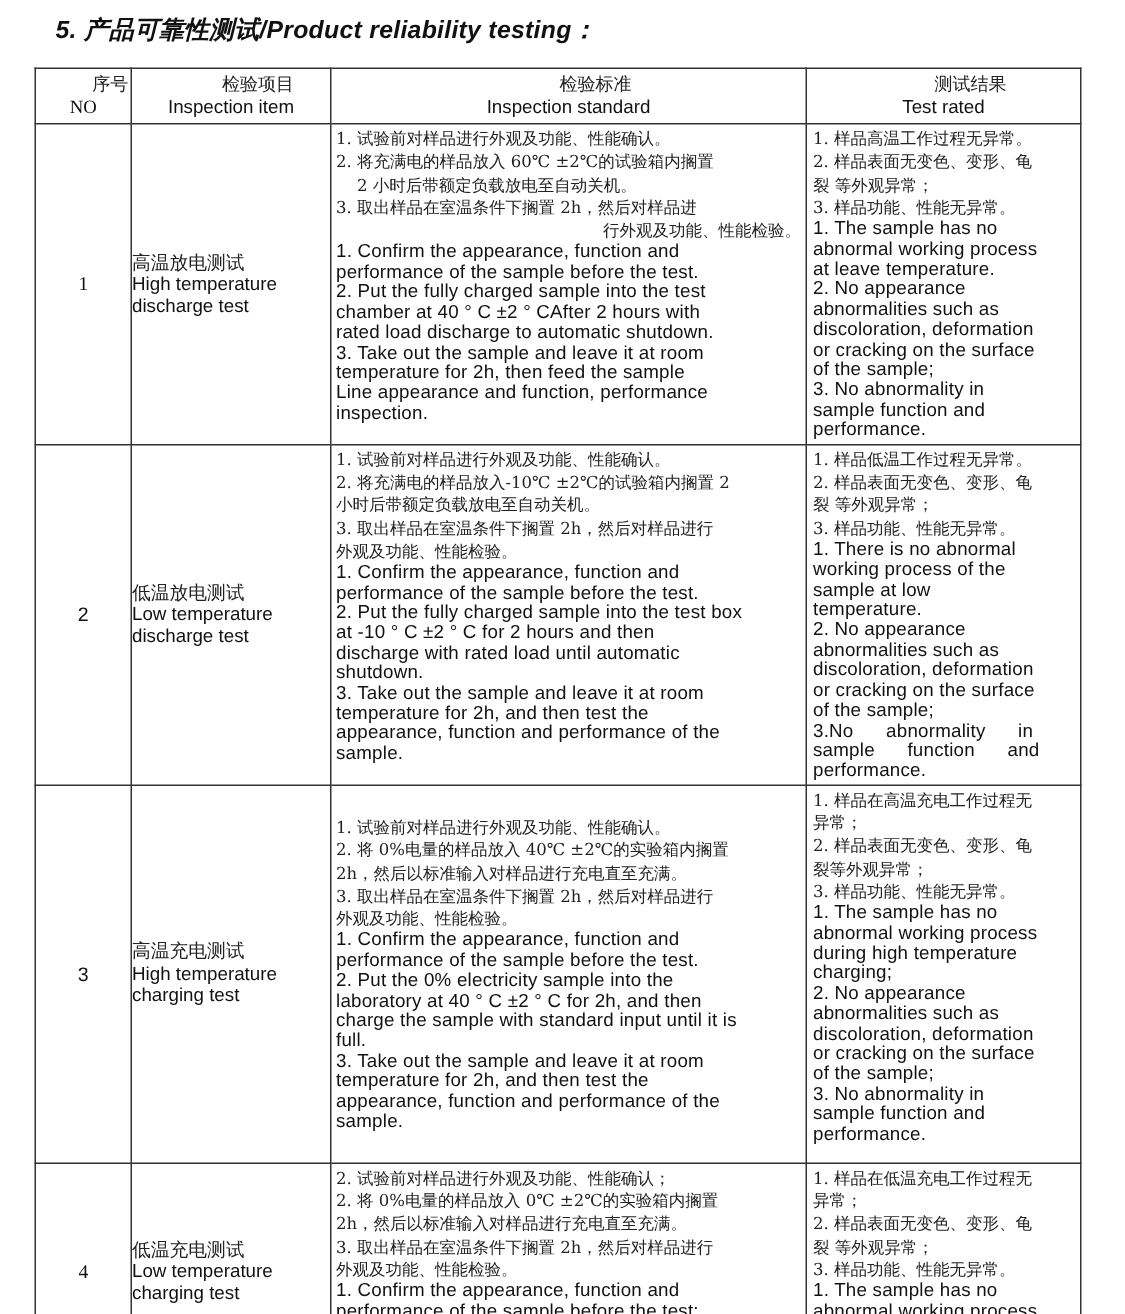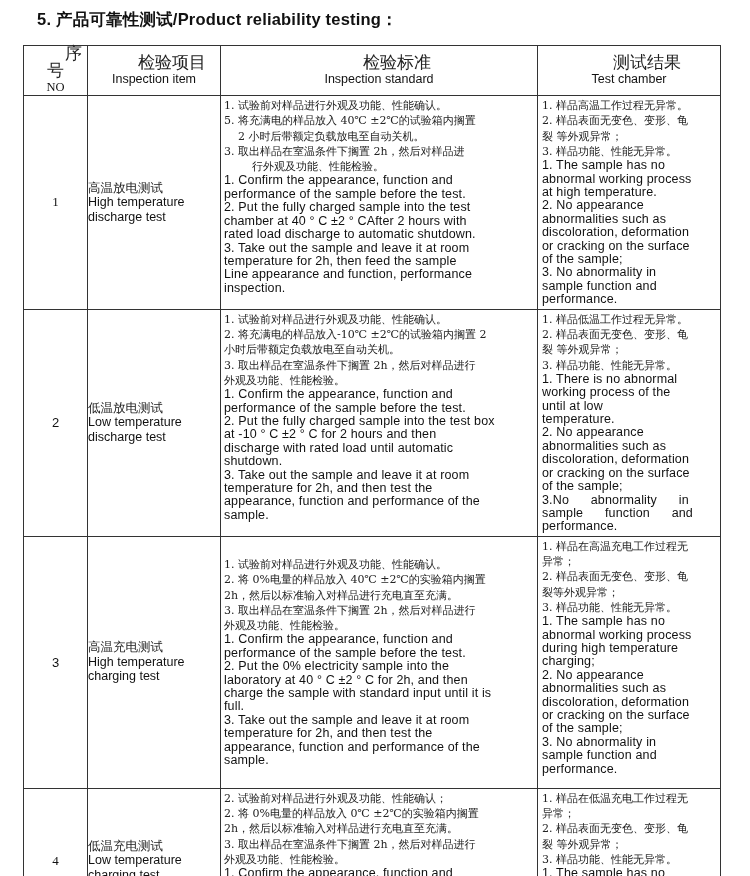--- a/index.html
+++ b/index.html
@@ -1,31 +1,31 @@
 <!DOCTYPE html>
 <html><head>
 <meta charset="utf-8">
 <style>
   html, body { margin:0; padding:0; background:#ffffff; }
   body { width:750px; height:876px; overflow:hidden; position:relative; font-family:"Liberation Sans", "DejaVu Sans", sans-serif; color:#111; }
-  .title { position:absolute; left:37px; top:9px; font-size:16.5px; font-weight:bold; letter-spacing:0.2px; white-space:nowrap; }
+  .title { position:absolute; left:37px; top:9px; font-size:16.5px; font-weight:bold; letter-spacing:0.2px; white-space:nowrap;font-style:italic; }
   .tbl { position:absolute; left:23px; top:45px; border-collapse:collapse; table-layout:fixed; }
   .tbl td, .tbl th { border:1.5px solid #333; padding:0; vertical-align:middle; }
   .tbl th { font-weight:normal; text-align:center; font-size:12.5px; line-height:15px; height:36px; }
-  .tbl th .zh { font-family:"DejaVu Serif", serif; font-size:17px; color:#222;margin-left:36px; }
+  .tbl th .zh { font-family:"DejaVu Serif", serif; font-size:12px; color:#222;margin-left:36px; }
   .c1 { width:64px; } .c2 { width:133px; } .c3 { width:317px; } .c4 { width:183px; }
   td.no { text-align:center; font-family:"Liberation Serif", serif; font-size:13px; }
   td.item { text-align:left; font-size:12.5px; line-height:14.5px; }
   td.item .zh { font-family:"DejaVu Serif", serif; font-size:12.5px; color:#222; }
   td.std { padding:2px 3px 2px 3px; font-size:12.5px; line-height:13.4px; vertical-align:top; }
   td.res { padding:2px 3px 2px 4px; font-size:12.5px; line-height:13.4px; vertical-align:top; }
   .zhl { font-family:"DejaVu Serif", serif; font-size:11px; line-height:15.3px; color:#222; display:block; }
   .enl { display:block; letter-spacing:0.15px; }
   .ind { padding-left:14px; }
-  .ind2 { padding-left:28px; }
+  .ind2 { padding-left:28px;text-align:right; }
   .r1 td { height:203px; } .r2 td { height:218px; } .r3 td { height:247px; } .r4 td { height:140px; }
   .mid { vertical-align:middle !important; }
 </style>
 </head>
 <body>
 
 <div class="title">5.  产品可靠性测试/Product reliability testing：</div>
 
 <table class="tbl">
   <colgroup>
@@ -43,57 +43,57 @@
       <th>
         <span class="zh">检验项目</span><br>
         <span>Inspection item</span>
       </th>
       <th>
         <span class="zh">检验标准</span><br>
         <span>Inspection standard</span>
       </th>
       <th>
         <span class="zh">测试结果</span><br>
-        <span>Test chamber</span>
+        <span>Test rated</span>
       </th>
     </tr>
   </thead>
   <tbody>
 
     <tr class="r1">
       <td class="no">1</td>
       <td class="item">
         <span class="zh">高温放电测试</span><br>
         <span>High temperature</span><br>
         <span>discharge test</span>
       </td>
       <td class="std">
         <span class="zhl">1.  试验前对样品进行外观及功能、性能确认。</span>
-        <span class="zhl">5.  将充满电的样品放入  40℃ ±2℃的试验箱内搁置</span>
+        <span class="zhl">2.  将充满电的样品放入  60℃ ±2℃的试验箱内搁置</span>
         <span class="zhl ind">2  小时后带额定负载放电至自动关机。</span>
         <span class="zhl">3.  取出样品在室温条件下搁置  2h，然后对样品进</span>
         <span class="zhl ind2">行外观及功能、性能检验。</span>
         <span class="enl">1. Confirm the appearance, function and</span>
         <span class="enl">performance of the sample before the test.</span>
         <span class="enl">2. Put the fully charged sample into the test</span>
         <span class="enl">chamber at 40 ° C ±2 ° CAfter 2 hours with</span>
         <span class="enl">rated load discharge to automatic shutdown.</span>
         <span class="enl">3. Take out the sample and leave it at room</span>
         <span class="enl">temperature for 2h, then feed the sample</span>
         <span class="enl">Line appearance and function, performance</span>
         <span class="enl">inspection.</span>
       </td>
       <td class="res">
         <span class="zhl">1. 样品高温工作过程无异常。</span>
         <span class="zhl">2. 样品表面无变色、变形、龟</span>
         <span class="zhl">裂  等外观异常；</span>
         <span class="zhl">3. 样品功能、性能无异常。</span>
         <span class="enl">1. The sample has no</span>
         <span class="enl">abnormal working process</span>
-        <span class="enl">at high temperature.</span>
+        <span class="enl">at leave temperature.</span>
         <span class="enl">2. No appearance</span>
         <span class="enl">abnormalities such as</span>
         <span class="enl">discoloration, deformation</span>
         <span class="enl">or cracking on the surface</span>
         <span class="enl">of the sample;</span>
         <span class="enl">3. No abnormality in</span>
         <span class="enl">sample function and</span>
         <span class="enl">performance.</span>
       </td>
     </tr>
@@ -122,21 +122,21 @@
         <span class="enl">appearance, function and performance of the</span>
         <span class="enl">sample.</span>
       </td>
       <td class="res">
         <span class="zhl">1. 样品低温工作过程无异常。</span>
         <span class="zhl">2. 样品表面无变色、变形、龟</span>
         <span class="zhl">裂  等外观异常；</span>
         <span class="zhl">3. 样品功能、性能无异常。</span>
         <span class="enl">1. There is no abnormal</span>
         <span class="enl">working process of the</span>
-        <span class="enl">until at low</span>
+        <span class="enl">sample at low</span>
         <span class="enl">temperature.</span>
         <span class="enl">2. No appearance</span>
         <span class="enl">abnormalities such as</span>
         <span class="enl">discoloration, deformation</span>
         <span class="enl">or cracking on the surface</span>
         <span class="enl">of the sample;</span>
         <span class="enl" style="white-space:pre;">3.No      abnormality      in</span>
         <span class="enl" style="white-space:pre;">sample      function      and</span>
         <span class="enl">performance.</span>
       </td>

